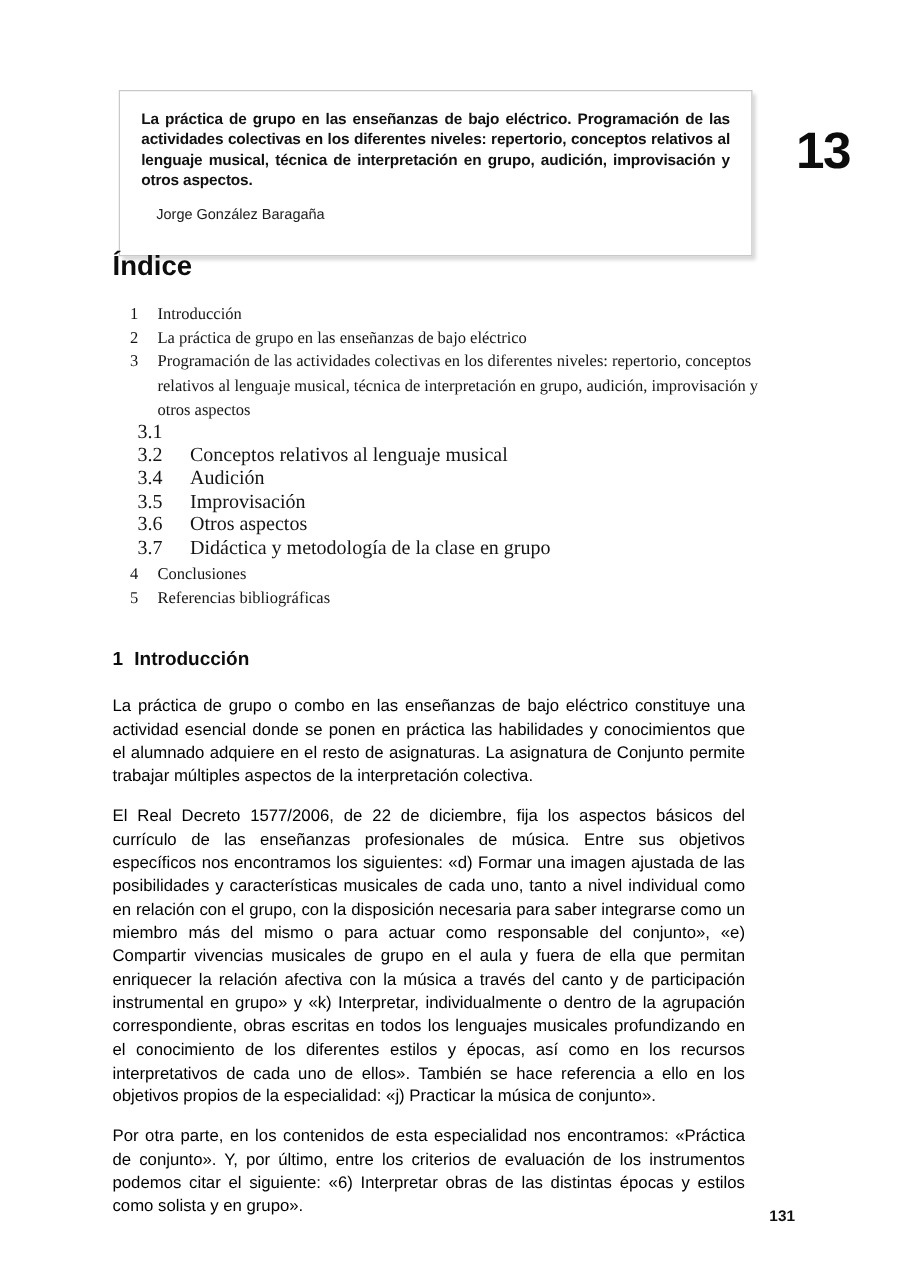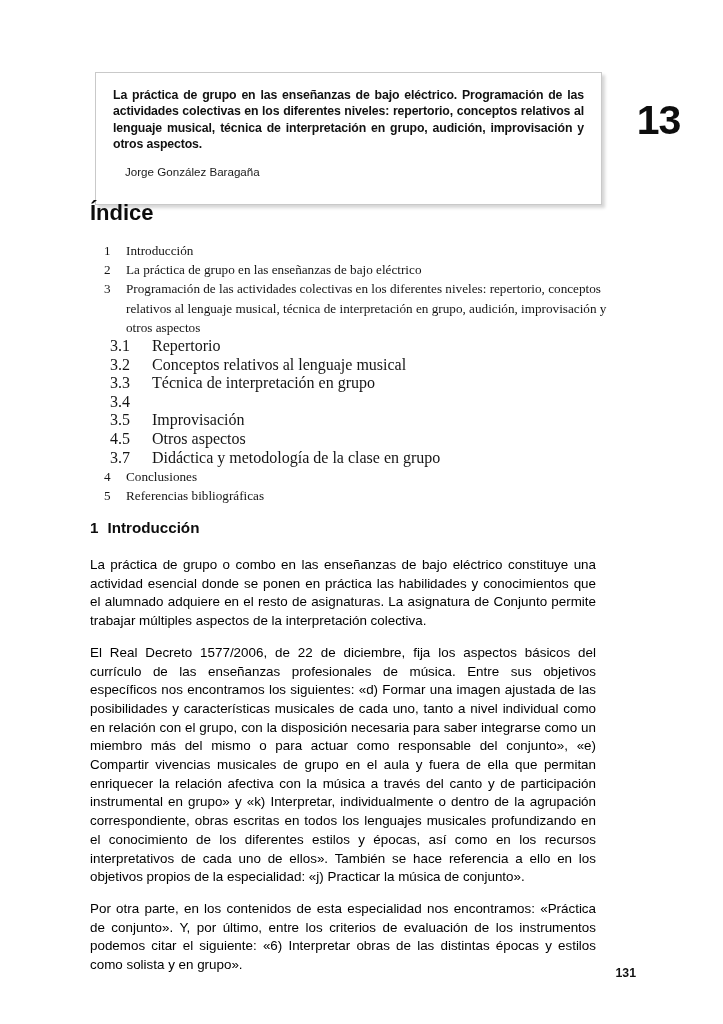--- a/index.html
+++ b/index.html
@@ -195,39 +195,35 @@
         <li class="index-item level-1">
           <span class="index-num">2</span>
           <span class="index-label">La práctica de grupo en las enseñanzas de bajo eléctrico</span>
         </li>
         <li class="index-item level-1">
           <span class="index-num">3</span>
           <span class="index-label">Programación de las actividades colectivas en los diferentes niveles: repertorio, conceptos relativos al lenguaje musical, técnica de interpretación en grupo, audición, improvisación y otros aspectos</span>
         </li>
         <li class="index-item level-2">
           <span class="index-num">3.1</span>
-          <span class="index-label">Repertorio</span>
         </li>
         <li class="index-item level-2">
           <span class="index-num">3.2</span>
           <span class="index-label">Conceptos relativos al lenguaje musical</span>
         </li>
         <li class="index-item level-2">
-          <span class="index-num">3.3</span>
-          <span class="index-label">Técnica de interpretación en grupo</span>
-        </li>
-        <li class="index-item level-2">
           <span class="index-num">3.4</span>
+          <span class="index-label">Audición</span>
         </li>
         <li class="index-item level-2">
           <span class="index-num">3.5</span>
           <span class="index-label">Improvisación</span>
         </li>
         <li class="index-item level-2">
-          <span class="index-num">4.5</span>
+          <span class="index-num">3.6</span>
           <span class="index-label">Otros aspectos</span>
         </li>
         <li class="index-item level-2">
           <span class="index-num">3.7</span>
           <span class="index-label">Didáctica y metodología de la clase en grupo</span>
         </li>
         <li class="index-item level-1">
           <span class="index-num">4</span>
           <span class="index-label">Conclusiones</span>
         </li>

